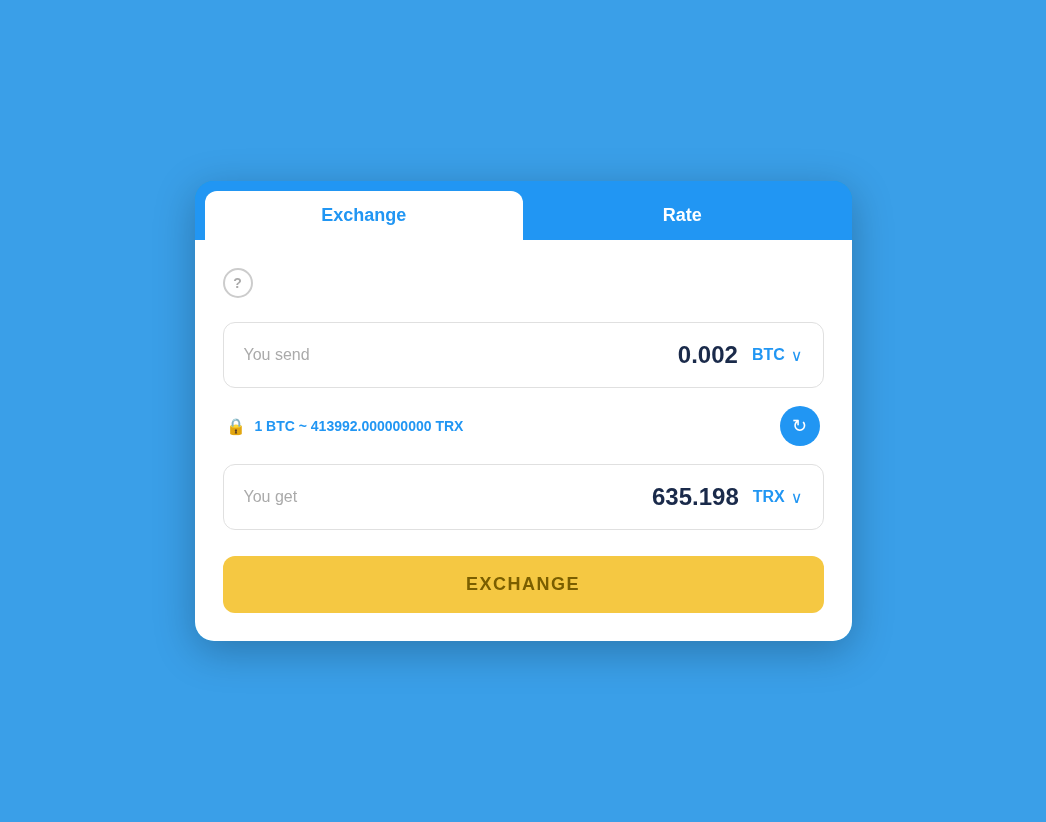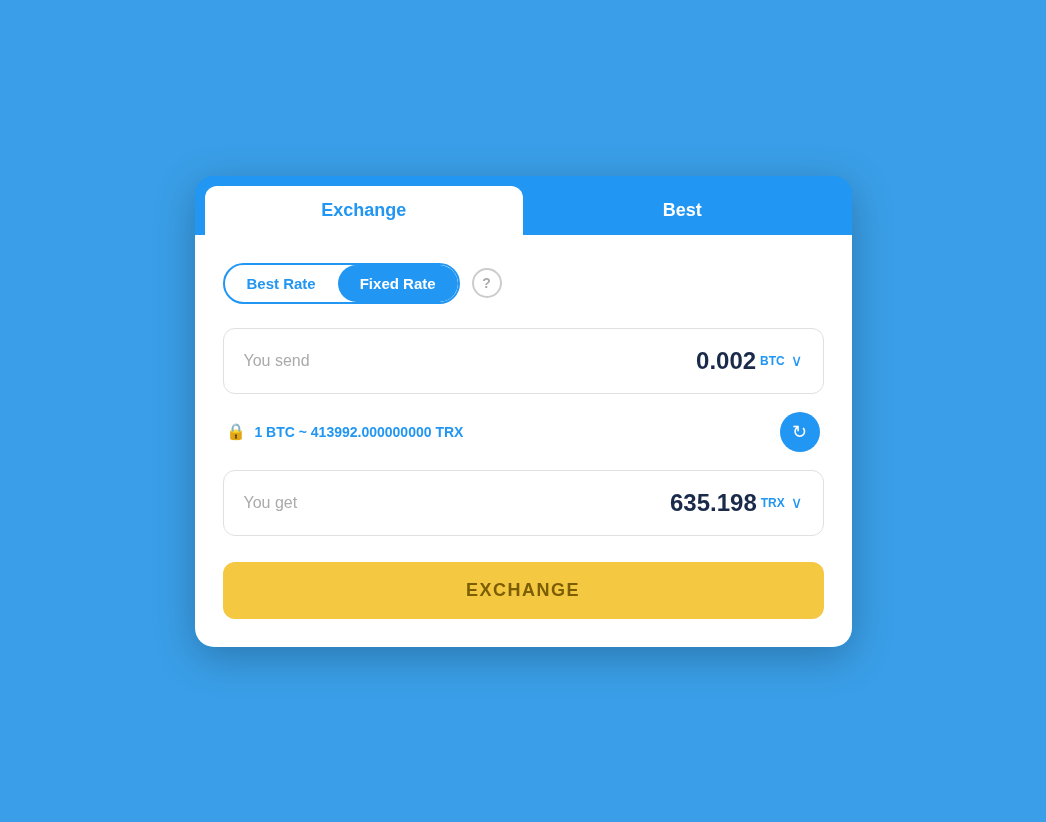--- a/index.html
+++ b/index.html
@@ -114,31 +114,31 @@
     }
 
     .input-label {
       color: #aaa;
       font-size: 16px;
     }
 
     .input-right {
       display: flex;
       align-items: center;
-      gap: 4px;
+      gap: 14px;
     }
 
     .input-value {
       font-size: 24px;
       font-weight: 800;
       color: #1a2a4a;
     }
 
     .currency-label {
-      font-size: 12px;
+      font-size: 16px;
       font-weight: 700;
       color: #2196f3;
     }
 
     .chevron-down {
       color: #2196f3;
       font-size: 16px;
       cursor: pointer;
     }
 
@@ -198,30 +198,26 @@
       cursor: pointer;
     }
   </style>
 </head>
 <body>
 
 <div class="outer-container">
 
   <div class="tabs-bar">
     <button class="tab active">Exchange</button>
-    <button class="tab">Best</button>
+    <button class="tab">Rate</button>
   </div>
 
   <div class="card">
     
     <div class="rate-toggle-row">
-      <div class="rate-toggle">
-        <button class="rate-btn">Best Rate</button>
-        <button class="rate-btn active">Fixed Rate</button>
-      </div>
       <div class="help-icon">?</div>
     </div>
 
     
     <div class="input-box">
       <span class="input-label">You send</span>
       <div class="input-right">
         <span class="input-value">0.002</span>
         <div class="currency-selector">
           <span class="currency-label">BTC</span>

